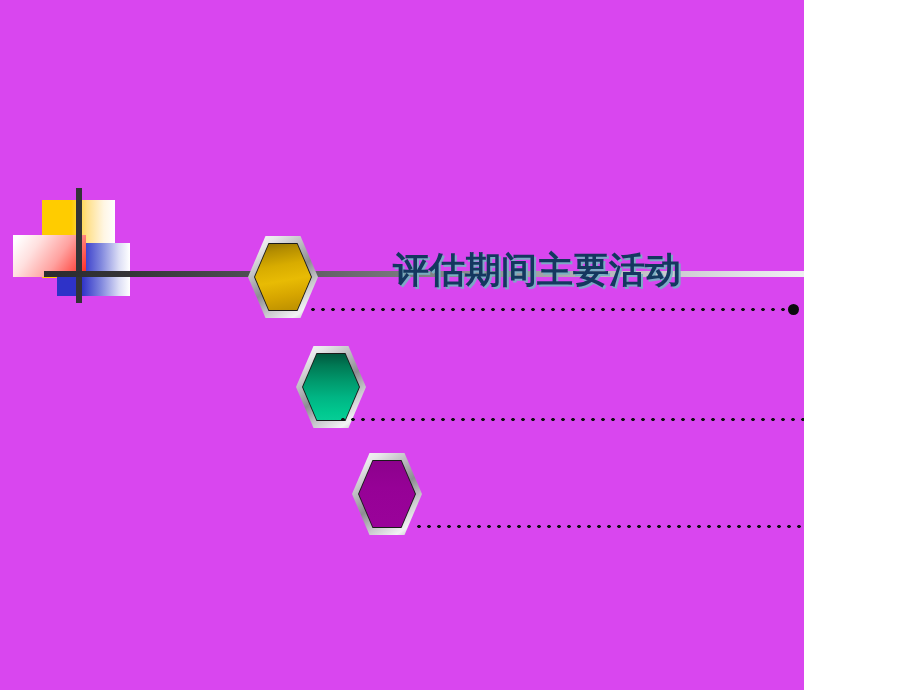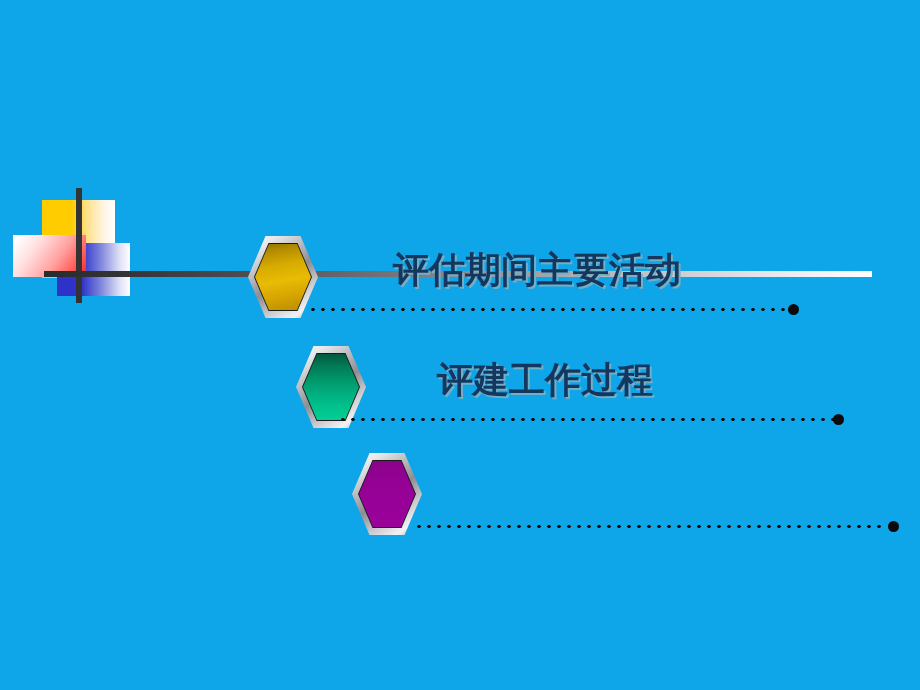--- a/index.html
+++ b/index.html
@@ -7,23 +7,23 @@
     padding: 0;
   }
   body {
     width: 920px;
     height: 690px;
     overflow: hidden;
     font-family: "Liberation Sans", "DejaVu Sans", sans-serif;
   }
   #slide {
     position: relative;
-    width: 920px;
+    width: 804px;
     height: 690px;
-    background: #0ea5e9;
+    background: #d946ef;
     overflow: hidden;
   }
 
   
   #logo {
     position: absolute;
     left: 0;
     top: 90px;
     width: 920px;
     height: 130px;
@@ -179,21 +179,20 @@
   </div>
 
   <div class="row" style="left:296px; top:346px; width:624px;">
     <div class="hexwrap">
       <div class="hex-outer"></div>
       <div class="hex-ring"></div>
       <div class="hex-fill fill-green"></div>
     </div>
     <div class="dotline" style="left:42px; top:71px; width:501px;"></div>
     <div class="enddot" style="left:537px; top:68px;"></div>
-    <div class="hextitle" style="left:141px; top:16px;">评建工作过程</div>
   </div>
 
   <div class="row" style="left:352px; top:453px; width:568px;">
     <div class="hexwrap">
       <div class="hex-outer"></div>
       <div class="hex-ring"></div>
       <div class="hex-fill fill-purple"></div>
     </div>
     <div class="dotline" style="left:62px; top:71px; width:470px;"></div>
     <div class="enddot" style="left:536px; top:68px;"></div>

